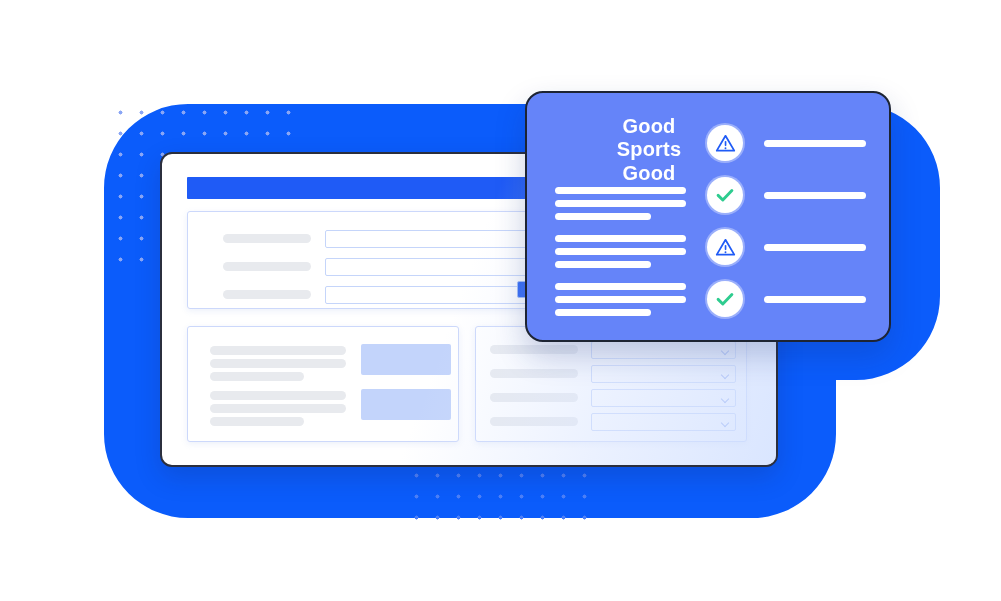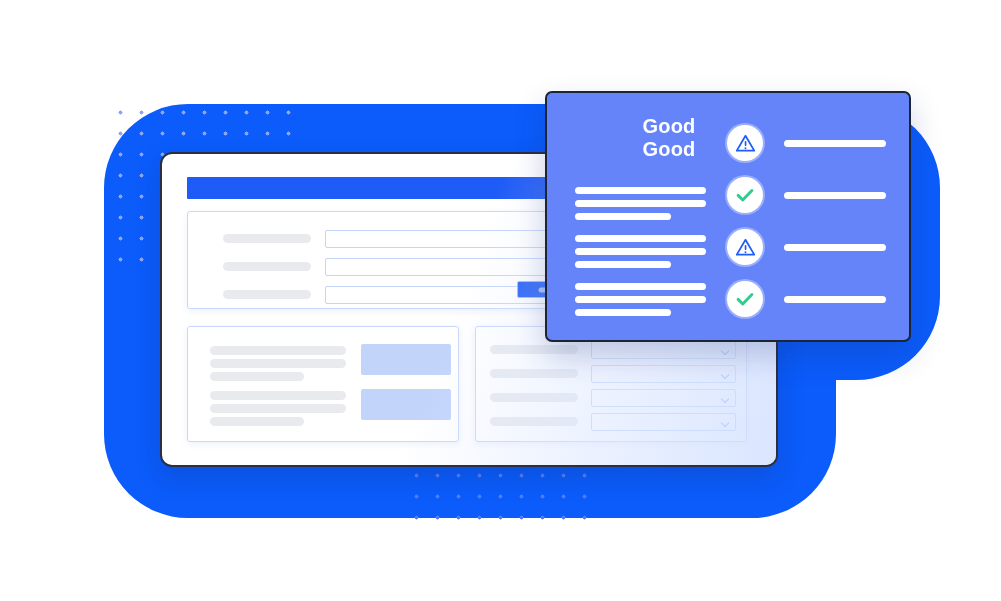--- a/index.html
+++ b/index.html
@@ -91,24 +91,24 @@
     position:absolute; right:7px; top:6px; width:6px; height:6px;
   }
   .chevron-down-icon::before{
     content:""; position:absolute; left:0; top:0; width:5px; height:5px;
     border-right:1.4px solid #8aa5ef; border-bottom:1.4px solid #8aa5ef;
     transform:rotate(45deg);
   }
 
   
   #summary-card {
-    position:absolute; left:545px; top:91px; width:366px; height:251px;
+    position:absolute; left:525px; top:91px; width:366px; height:251px;
     background:#6584f9;
     border:2px solid #1d2433;
-    border-radius:7px;
+    border-radius:18px;
     z-index:9;
     box-shadow:0 14px 30px rgba(25,45,120,.22);
   }
   #card-title {
     position:absolute; left:57px; top:22px; width:130px;
     color:#ffffff; font-size:20px; font-weight:bold; line-height:1.17;
     letter-spacing:.2px; text-align:center;
   }
   .card-skel-line { position:absolute; background:#ffffff; border-radius:4px; height:7px; }
   .card-group { position:absolute; left:28px; width:116px; }
@@ -199,20 +199,21 @@
           <span class="chevron-down-icon"></span>
         </div>
       </div>
     </div>
   </div>
 
   <div id="summary-card">
 
     <div id="card-title">
       <div>Good</div>
+      <div>Sports</div>
       <div>Good</div>
     </div>
 
     <div class="card-group" style="top:94px;">
       <div class="card-skel-line" style="left:0;  top:0;  width:131px;"></div>
       <div class="card-skel-line" style="left:0;  top:13px; width:131px;"></div>
       <div class="card-skel-line" style="left:0;  top:26px; width:96px;"></div>
     </div>
     <div class="card-group" style="top:142px;">
       <div class="card-skel-line" style="left:0;  top:0;  width:131px;"></div>

